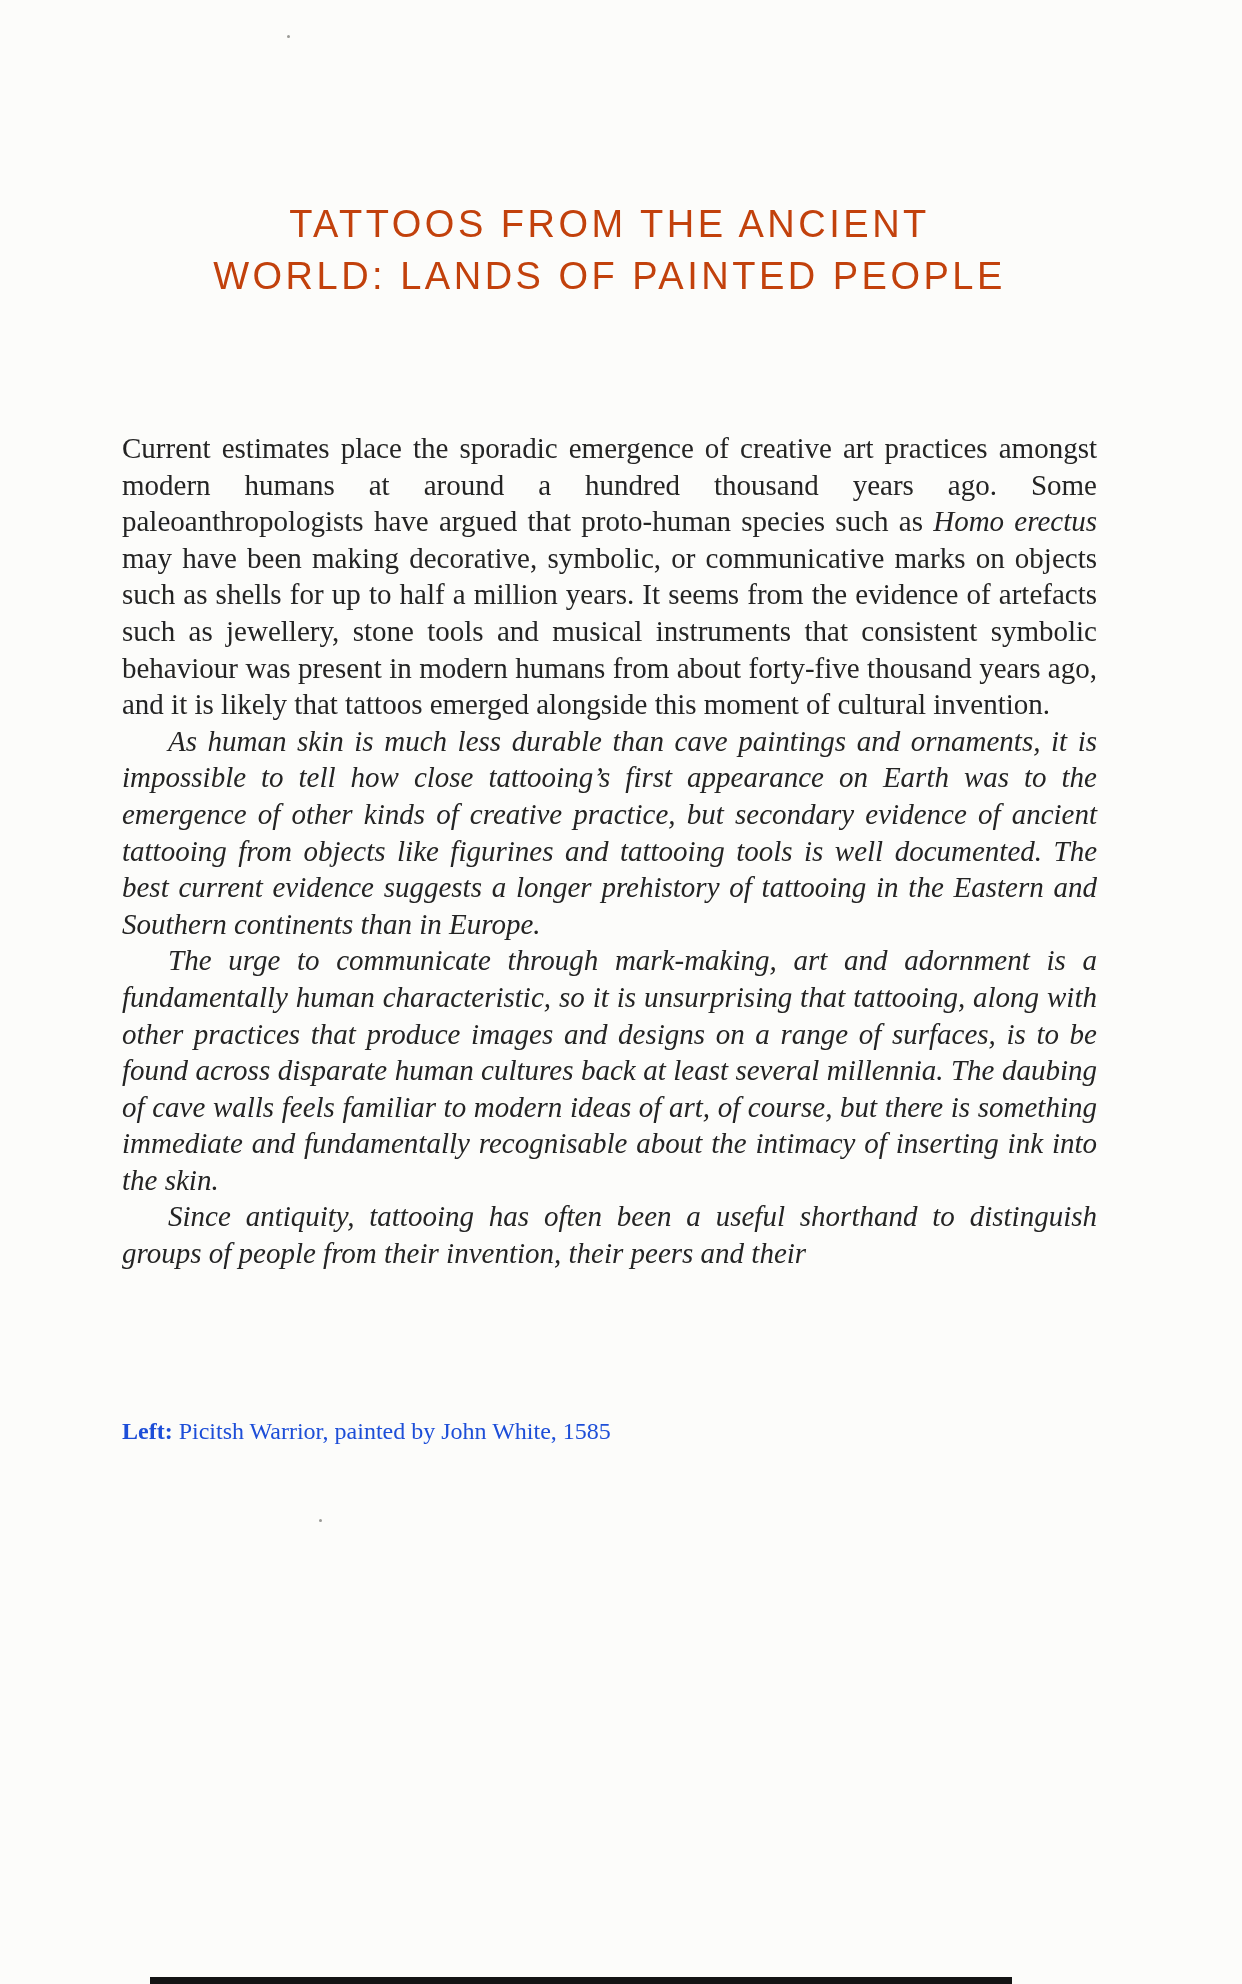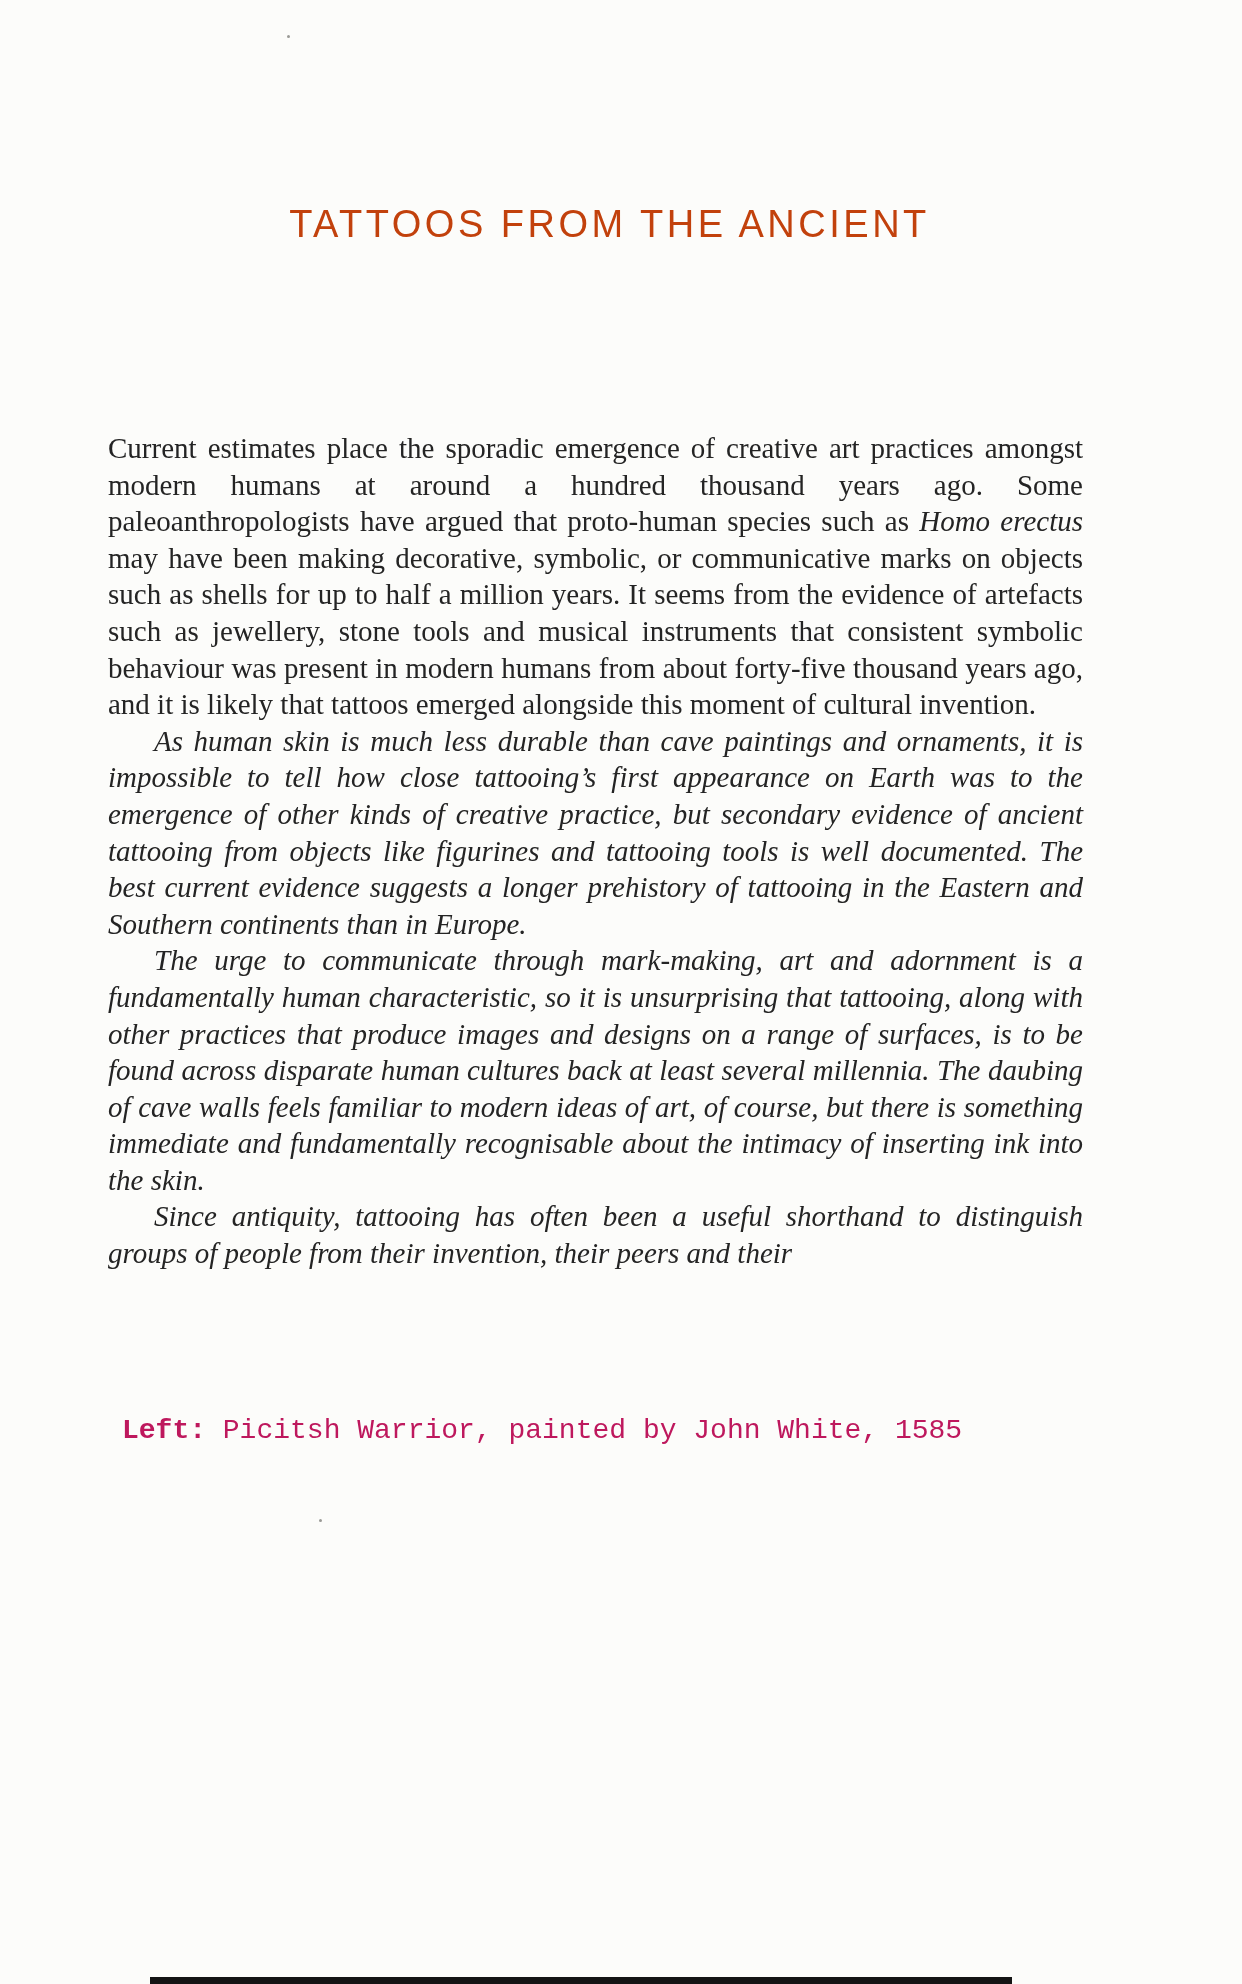--- a/index.html
+++ b/index.html
@@ -31,44 +31,44 @@
     font-size: 38px;
     line-height: 52px;
     letter-spacing: 3.5px;
     color: #c2410c;
   }
 
   
   .body-text {
     position: absolute;
     top: 430px;
-    left: 108px;
+    left: 122px;
     width: 975px;
     font-size: 29px;
     line-height: 36.6px;
     text-align: justify;
     hyphens: auto;
     -webkit-hyphens: auto;
     color: #242424;
   }
 
   .body-text p { margin: 0; }
   .body-text p.indent { text-indent: 46px; font-style: italic; }
   .body-text i { font-style: italic; }
 
   
   .caption {
     position: absolute;
     top: 1416px;
     left: 122px;
     width: 975px;
-    font-family: Liberation Mono, monospace;
-    font-size: 28px;
+    font-family: Liberation Serif, serif;
+    font-size: 24px;
     line-height: 30px;
-    color: #be185d;
+    color: #1d4ed8;
   }
   .caption b { font-weight: 700; }
 
   
   .next-page-edge {
     position: absolute;
     bottom: 0;
     left: 150px;
     width: 862px;
     height: 7px;
@@ -88,20 +88,21 @@
 </style>
 </head>
 <body>
 
 <div class="page">
 
   <span class="speck speck-top"></span>
 
   <h1 class="chapter-title">
     <span>TATTOOS FROM THE ANCIENT</span><br>
+    <span>WORLD: LANDS OF PAINTED PEOPLE</span>
   </h1>
 
   <div class="body-text">
 
     <p class="para"><span>Current estimates place the sporadic emergence of creative art practices amongst modern humans at around a hundred thousand years ago. Some paleoanthropologists have argued that proto-human species such as </span><i>Homo erectus</i><span> may have been making decorative, symbolic, or communicative marks on objects such as shells for up to half a million years. It seems from the evidence of artefacts such as jewellery, stone tools and musical instruments that consistent symbolic behaviour was present in modern humans from about forty-five thousand years ago, and it is likely that tattoos emerged alongside this moment of cultural invention.</span></p>
 
     <p class="para indent">As human skin is much less durable than cave paintings and ornaments, it is impossible to tell how close tattooing’s first appearance on Earth was to the emergence of other kinds of creative practice, but secondary evidence of ancient tattooing from objects like figurines and tattooing tools is well documented. The best current evidence suggests a longer prehistory of tattooing in the Eastern and Southern continents than in Europe.</p>
 
     <p class="para indent">The urge to communicate through mark-making, art and adornment is a fundamentally human characteristic, so it is unsurprising that tattooing, along with other practices that produce images and designs on a range of surfaces, is to be found across disparate human cultures back at least several millennia. The daubing of cave walls feels familiar to modern ideas of art, of course, but there is something immediate and fundamentally recognisable about the intimacy of inserting ink into the skin.</p>
 

